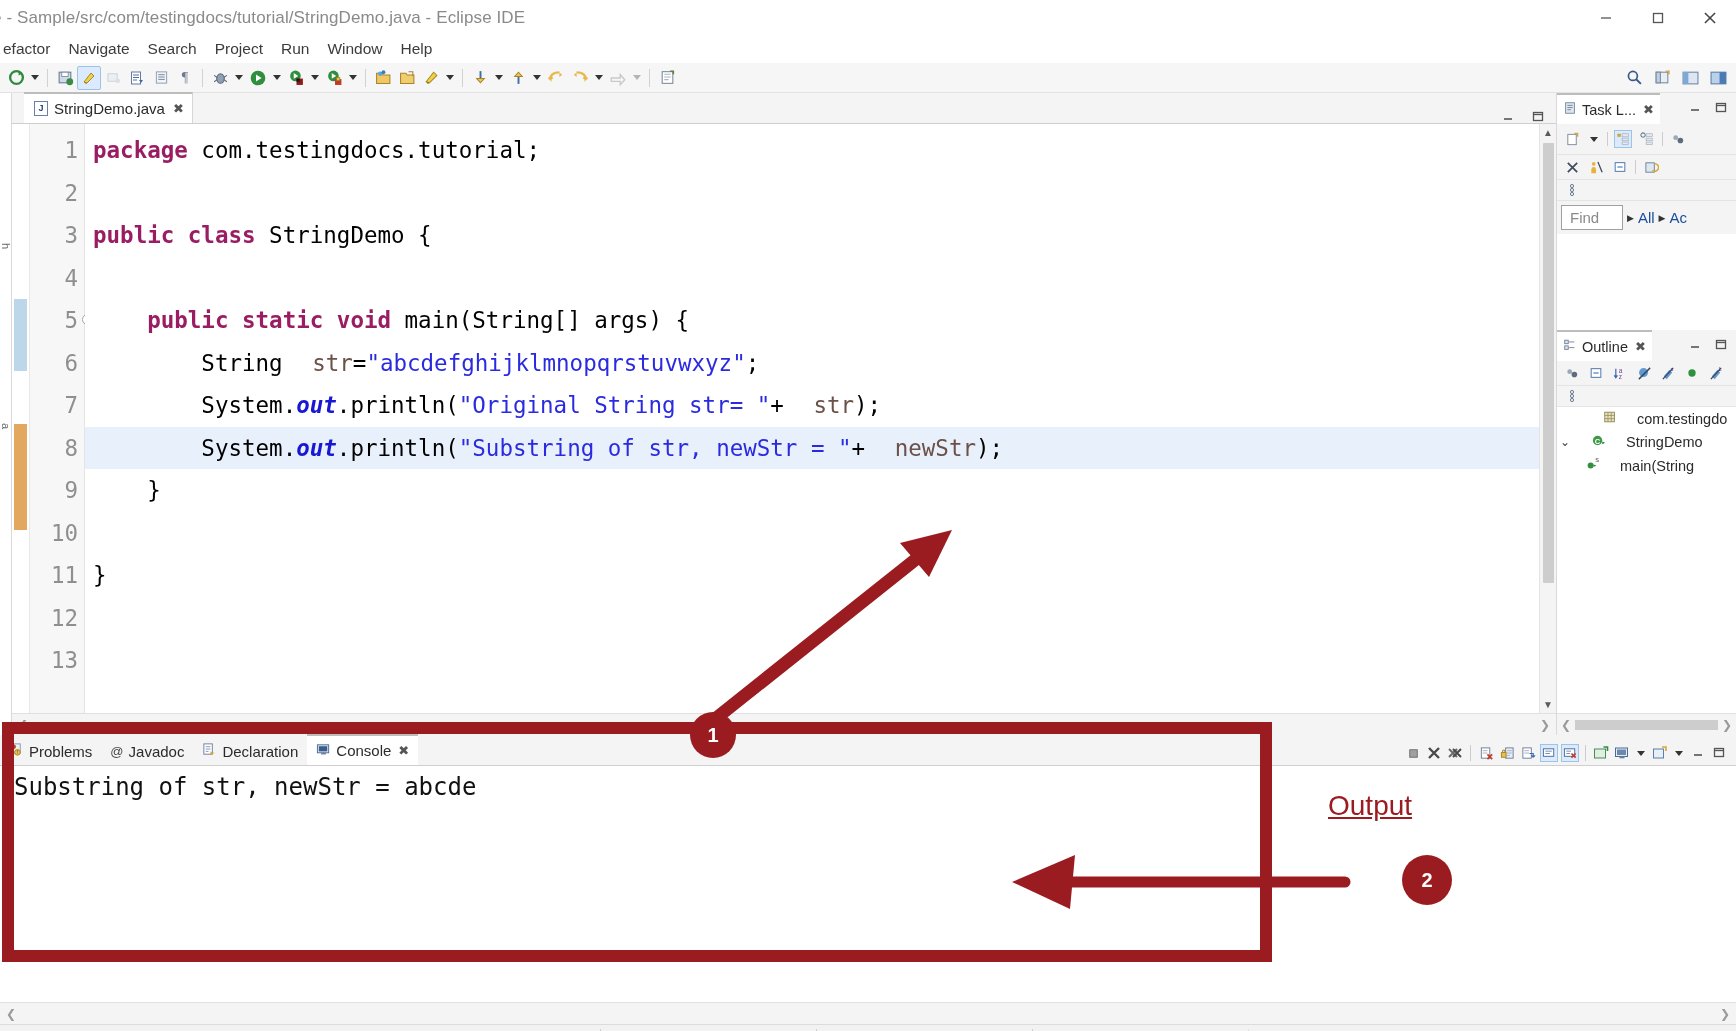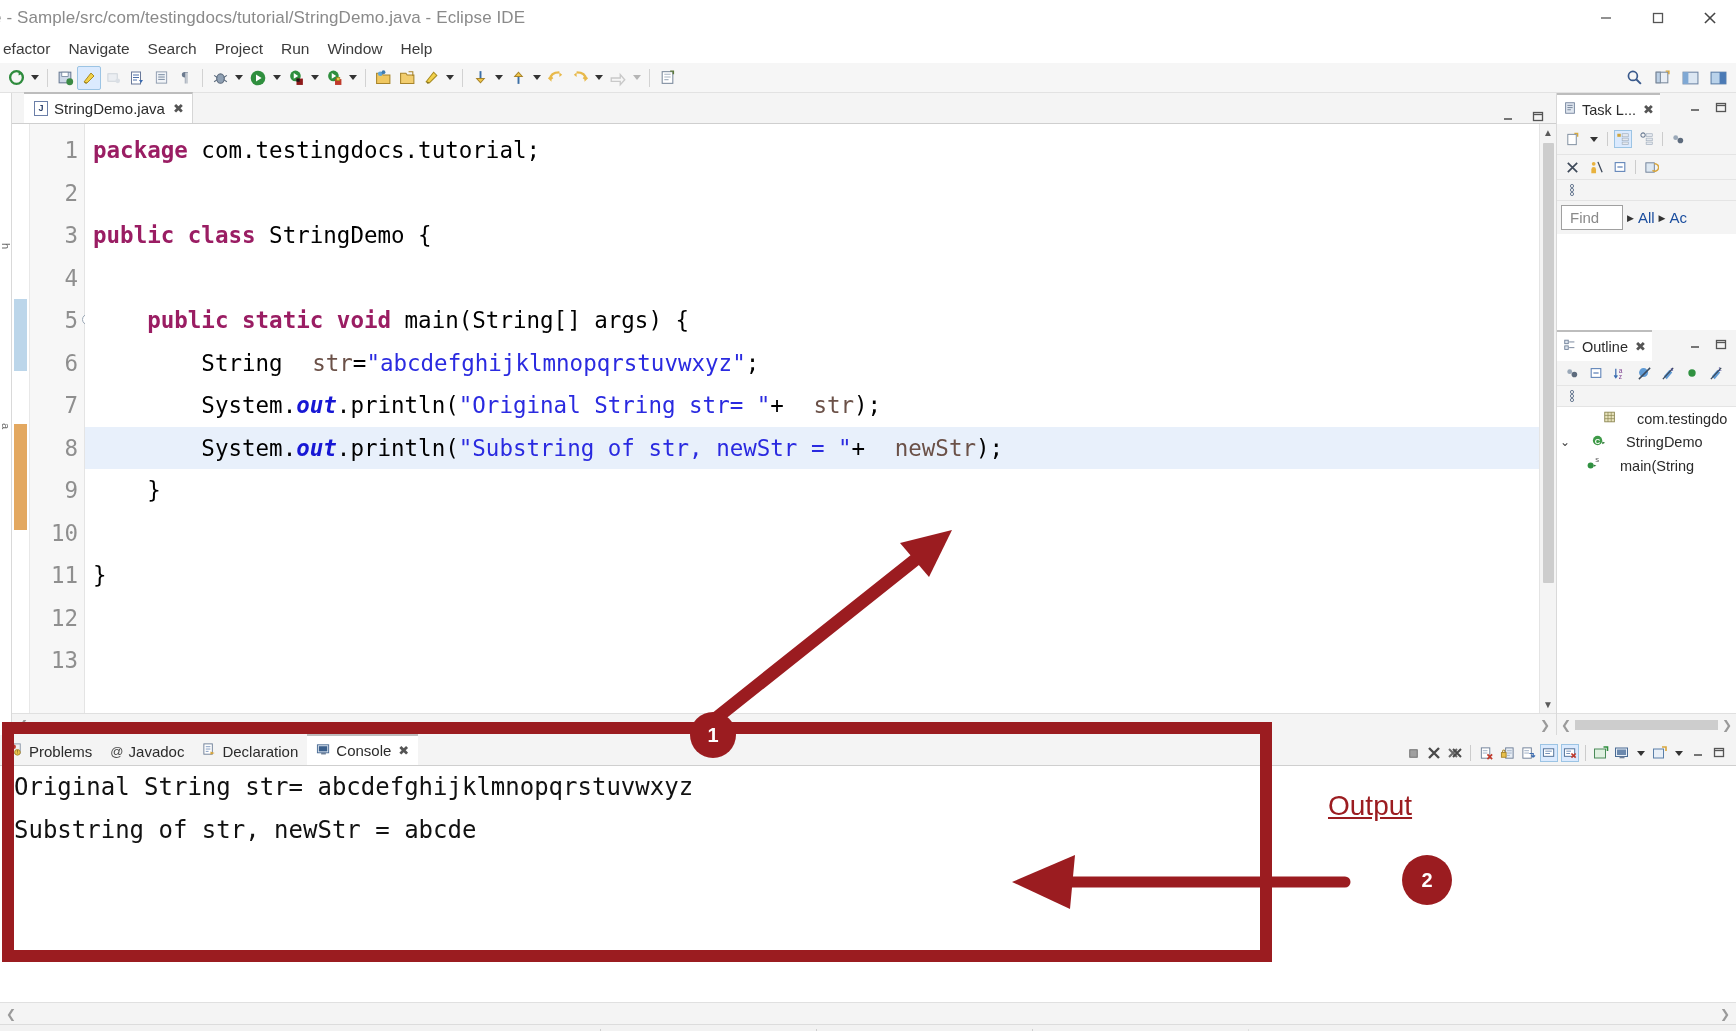--- a/index.html
+++ b/index.html
@@ -810,21 +810,20 @@
     <span class="ti">
       <svg width="14" height="12" viewBox="0 0 14 12">
           <rect x="2.5" y="1.5" width="9" height="8" fill="none" stroke="#555" stroke-width="1.3"></rect>
           <line x1="2.5" y1="3.5" x2="11.5" y2="3.5" stroke="#555" stroke-width="1.3"></line>
         </svg>
     </span>
   </div>
 </div>
 
 <div id="console-body">
-  <div class="cout">Original String str= abcdefghijklmnopqrstuvwxyz</div>
   <div class="cout">Substring of str, newStr = abcde</div>
 </div>
 
 <div id="bottom-hscroll">
   <span>❮</span>
   <span>❯</span>
 </div>
 
 <div id="statusbar">
   <div style="width:600px;"></div>

